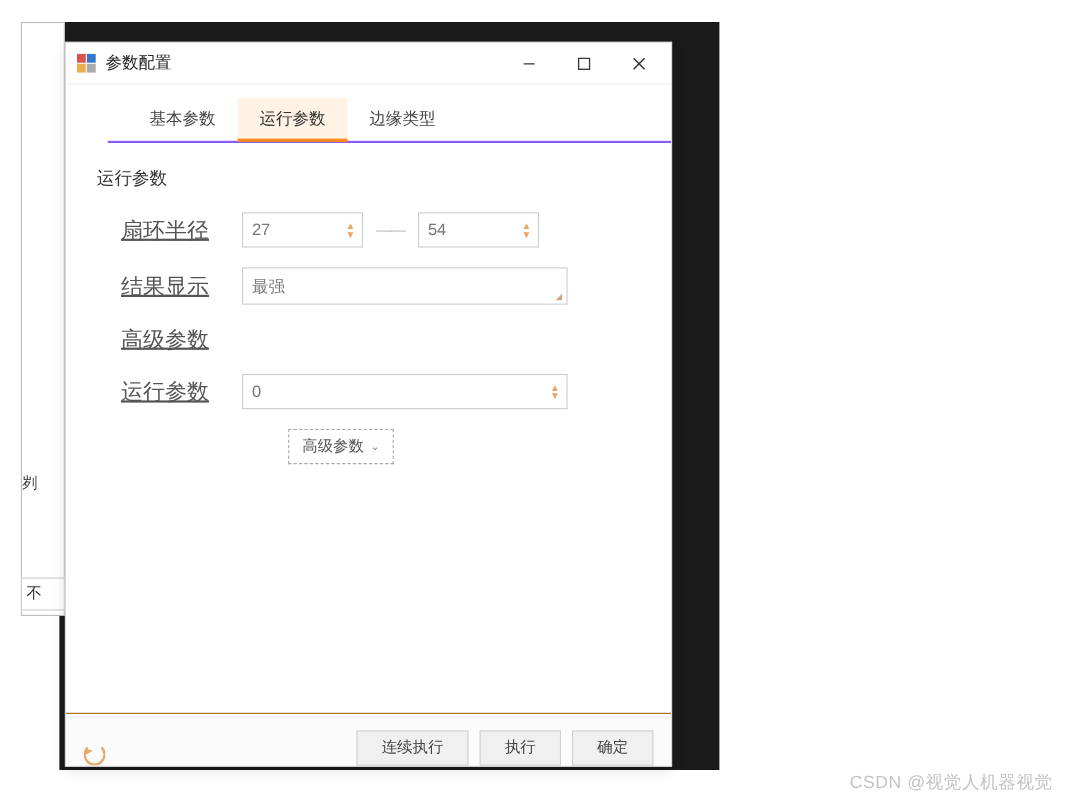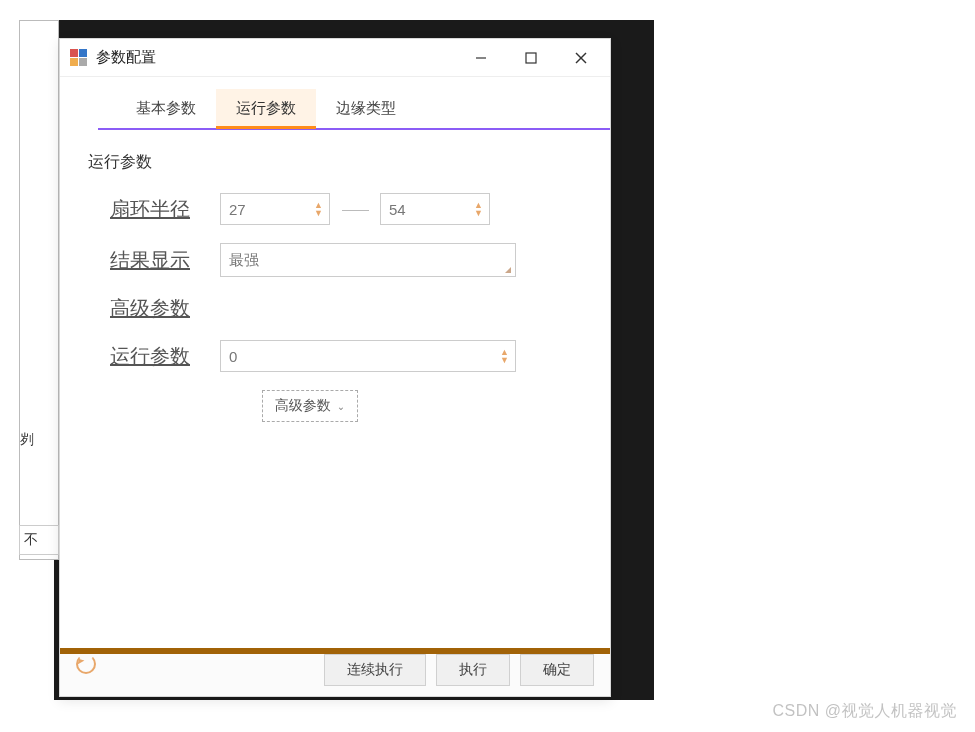--- a/index.html
+++ b/index.html
@@ -179,23 +179,23 @@
     font-size: 14px;
     color: #555;
     display: flex; align-items: center; gap: 6px;
     background: #fff;
   }
   .chev-down {
     font-size: 10px; color: #888;
   }
   .footer {
     height: 48px;
-    border-top: 6px solid #a16207;
+    border-top: 1px solid #a16207;
     background: #fbfbfb;
-    display: flex; align-items: flex-start;
+    display: flex; align-items: flex-end;
     padding: 0 16px;
     gap: 10px;
   }
   .reload-icon {
     width: 20px; height: 20px;
     border: 2px solid #e8a76a;
     border-top-color: transparent;
     border-radius: 50%;
     position: relative;
   }

